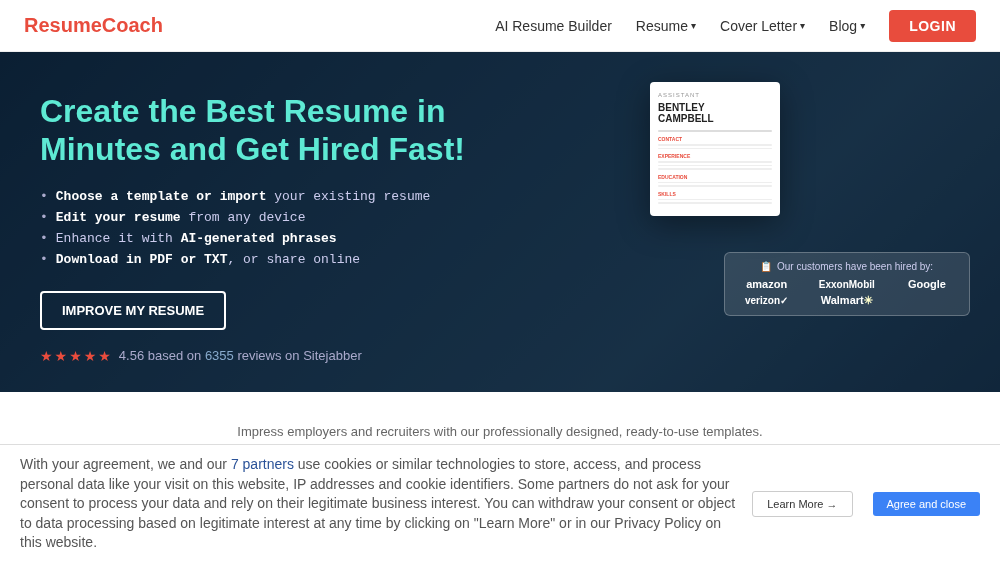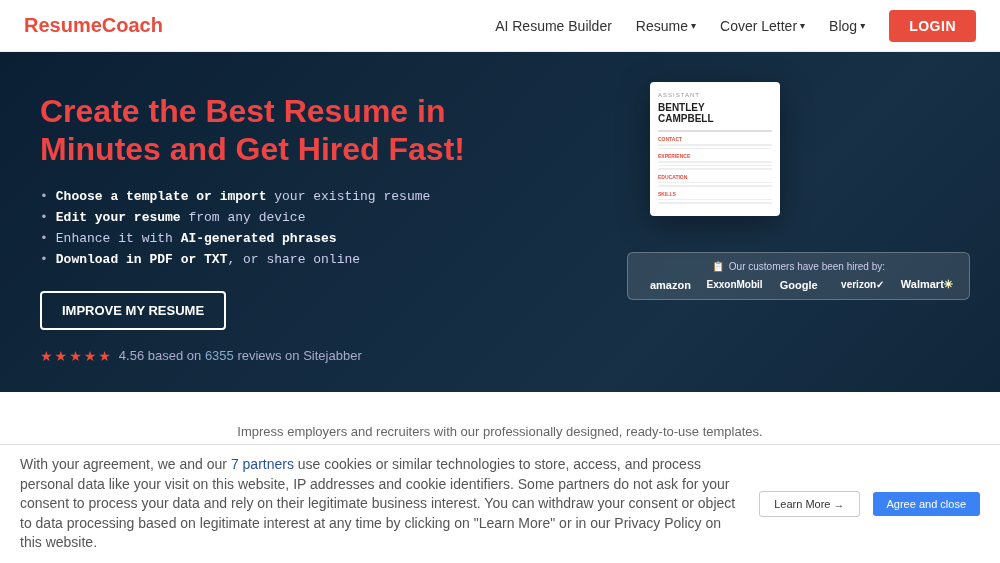--- a/index.html
+++ b/index.html
@@ -37,21 +37,21 @@
     }
     .hero-overlay {
       position: absolute; inset: 0;
       background: rgba(10,30,50,0.55);
     }
     .hero-content {
       position: relative; z-index: 2; padding: 40px 40px 0 40px;
       max-width: 540px;
     }
     .hero-title {
-      font-size: 32px; font-weight: bold; color: #ef4444; line-height: 1.2;
+      font-size: 32px; font-weight: bold; color: #5eead4; line-height: 1.2;
       margin-bottom: 20px;
     }
     .hero-bullets { list-style: none; margin-bottom: 24px; }
     .hero-bullets li {
       font-size: 13px; color: #cce; margin-bottom: 6px;
       display: flex; align-items: flex-start; gap: 8px; font-family: Liberation Mono, monospace;
     }
     .hero-bullets li::before { content: "•"; color: #aac; flex-shrink: 0; }
     .hero-bullets li strong { color: #fff; }
     .hero-buttons { display: flex; gap: 12px; margin-bottom: 18px; }
@@ -90,21 +90,21 @@
     .hired-by-section {
       position: absolute; right: 30px; top: 200px; z-index: 3;
       background: rgba(255,255,255,0.12); border: 1px solid rgba(255,255,255,0.25);
       border-radius: 6px; padding: 8px 14px; text-align: center;
     }
     .hired-by-label {
       font-size: 10px; color: #cce; margin-bottom: 6px;
       display: flex; align-items: center; gap: 4px; justify-content: center;
     }
     .hired-by-logos {
-      display: grid; grid-template-columns: 1fr 1fr 1fr 1fr 1fr; gap: 4px 8px;
+      display: grid; grid-template-columns: 1fr 1fr 1fr; gap: 4px 24px;
       align-items: center;
     }
     .company-logo { font-size: 11px; font-weight: bold; color: #fff; white-space: nowrap; }
     .company-logo.amazon { color: #fff; }
     .company-logo.exxon { color: #fff; font-size: 10px; }
     .company-logo.google { color: #fff; }
     .company-logo.verizon { color: #fff; font-size: 10px; }
     .company-logo.walmart { color: #fff; }
     .walmart-spark { color: #ffc; }
 
@@ -165,21 +165,21 @@
 
     
     .cookie-banner {
       position: fixed; bottom: 0; left: 0; right: 0; width: 1000px;
       background: #fff; border-top: 1px solid #ddd;
       padding: 10px 20px; display: flex; align-items: center; justify-content: space-between;
       gap: 16px; z-index: 100;
     }
     .cookie-text { font-size: 14px; color: #555; flex: 1; line-height: 1.4; }
     .cookie-text a { color: #2a5298; }
-    .cookie-buttons { display: flex; gap: 13px; align-items: center; flex-shrink: 0; }
+    .cookie-buttons { display: flex; gap: 20px; align-items: center; flex-shrink: 0; }
     .learn-more-btn {
       background: #fff; border: 1px solid #ccc; padding: 6px 14px;
       font-size: 11px; border-radius: 3px; cursor: pointer; white-space: nowrap; color: #333;
     }
     .agree-btn {
       background: #3b82f6; color: #fff; border: none;
       padding: 6px 14px; font-size: 11px; border-radius: 3px; cursor: pointer; white-space: nowrap;
     }
   </style>
 </head>

